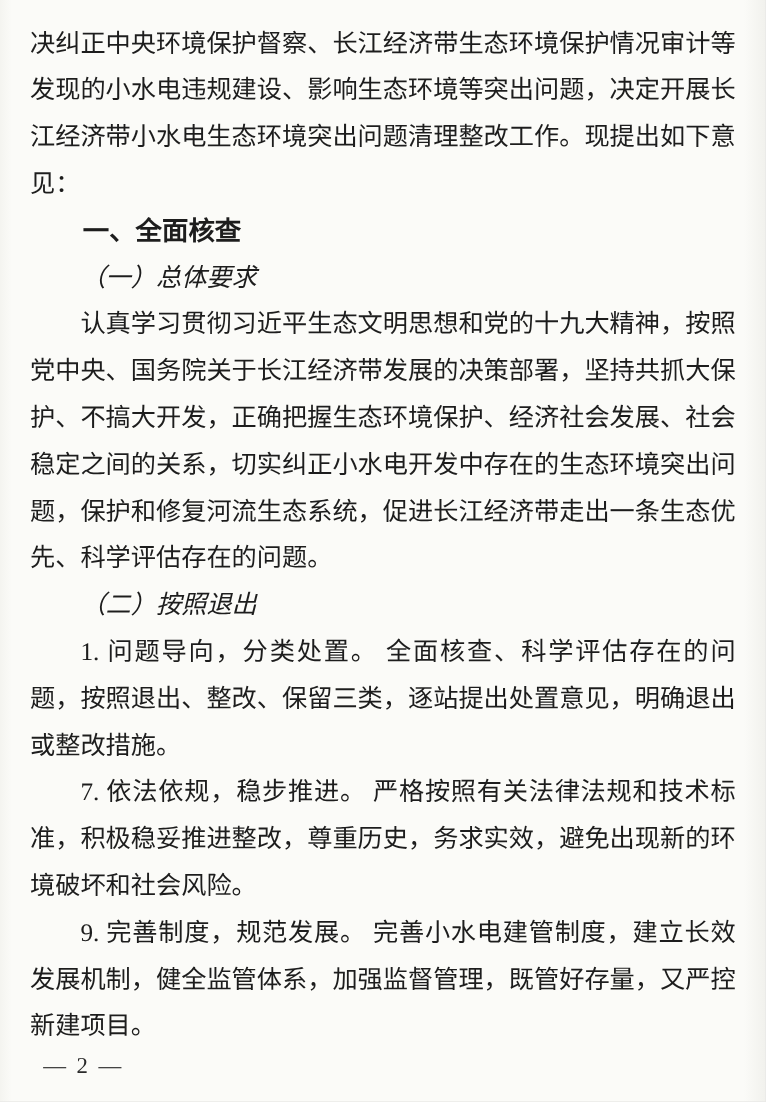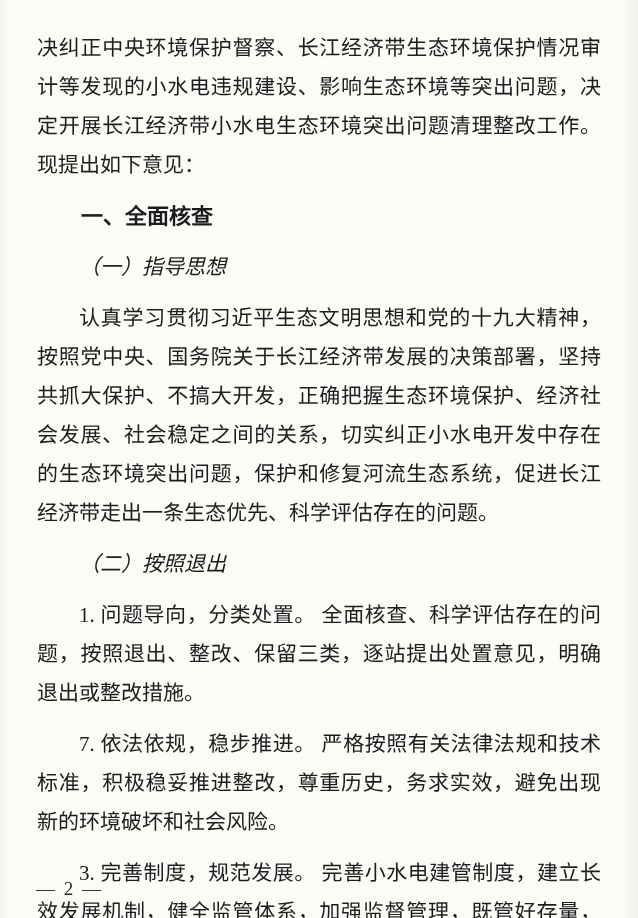--- a/index.html
+++ b/index.html
@@ -25,21 +25,21 @@
   .content{
     position:absolute;
     left:25px;
     top:17px;
     width:588px;
     font-size:21px;
     line-height:39px;
     letter-spacing:0px;
   }
   .content p{
-    margin:12px;
+    margin:0;
     text-align:justify;
     text-justify:inter-ideograph;
   }
   p.no-indent{ text-indent:0; }
   p.indent{ text-indent:2em; }
   p.heading{
     font-family:"Liberation Sans","DejaVu Sans",sans-serif;
     font-weight:bold;
     font-size:22px;
     text-indent:2em;
@@ -60,22 +60,22 @@
     font-family:"Liberation Serif","DejaVu Serif",serif;
   }
 </style>
 </head>
 <body>
 
 <div class="page">
   <div class="content">
     <p class="no-indent">决纠正中央环境保护督察、长江经济带生态环境保护情况审计等发现的小水电违规建设、影响生态环境等突出问题，决定开展长江经济带小水电生态环境突出问题清理整改工作。现提出如下意见：</p>
     <p class="heading">一、全面核查</p>
-    <p class="subheading">（一）指导思想</p>
+    <p class="subheading">（一）总体要求</p>
     <p class="indent">认真学习贯彻习近平生态文明思想和党的十九大精神，按照党中央、国务院关于长江经济带发展的决策部署，坚持共抓大保护、不搞大开发，正确把握生态环境保护、经济社会发展、社会稳定之间的关系，切实纠正小水电开发中存在的生态环境突出问题，保护和修复河流生态系统，促进长江经济带走出一条生态优先、科学评估存在的问题。</p>
     <p class="subheading">（二）按照退出</p>
     <p class="indent">1. 问题导向，分类处置。 全面核查、科学评估存在的问题，按照退出、整改、保留三类，逐站提出处置意见，明确退出或整改措施。</p>
     <p class="indent">7. 依法依规，稳步推进。 严格按照有关法律法规和技术标准，积极稳妥推进整改，尊重历史，务求实效，避免出现新的环境破坏和社会风险。</p>
-    <p class="indent">3. 完善制度，规范发展。 完善小水电建管制度，建立长效发展机制，健全监管体系，加强监督管理，既管好存量，又严控新建项目。</p>
+    <p class="indent">9. 完善制度，规范发展。 完善小水电建管制度，建立长效发展机制，健全监管体系，加强监督管理，既管好存量，又严控新建项目。</p>
   </div>
 
   <div class="footer">— 2 —</div>
 </div>
 
 </body></html>

